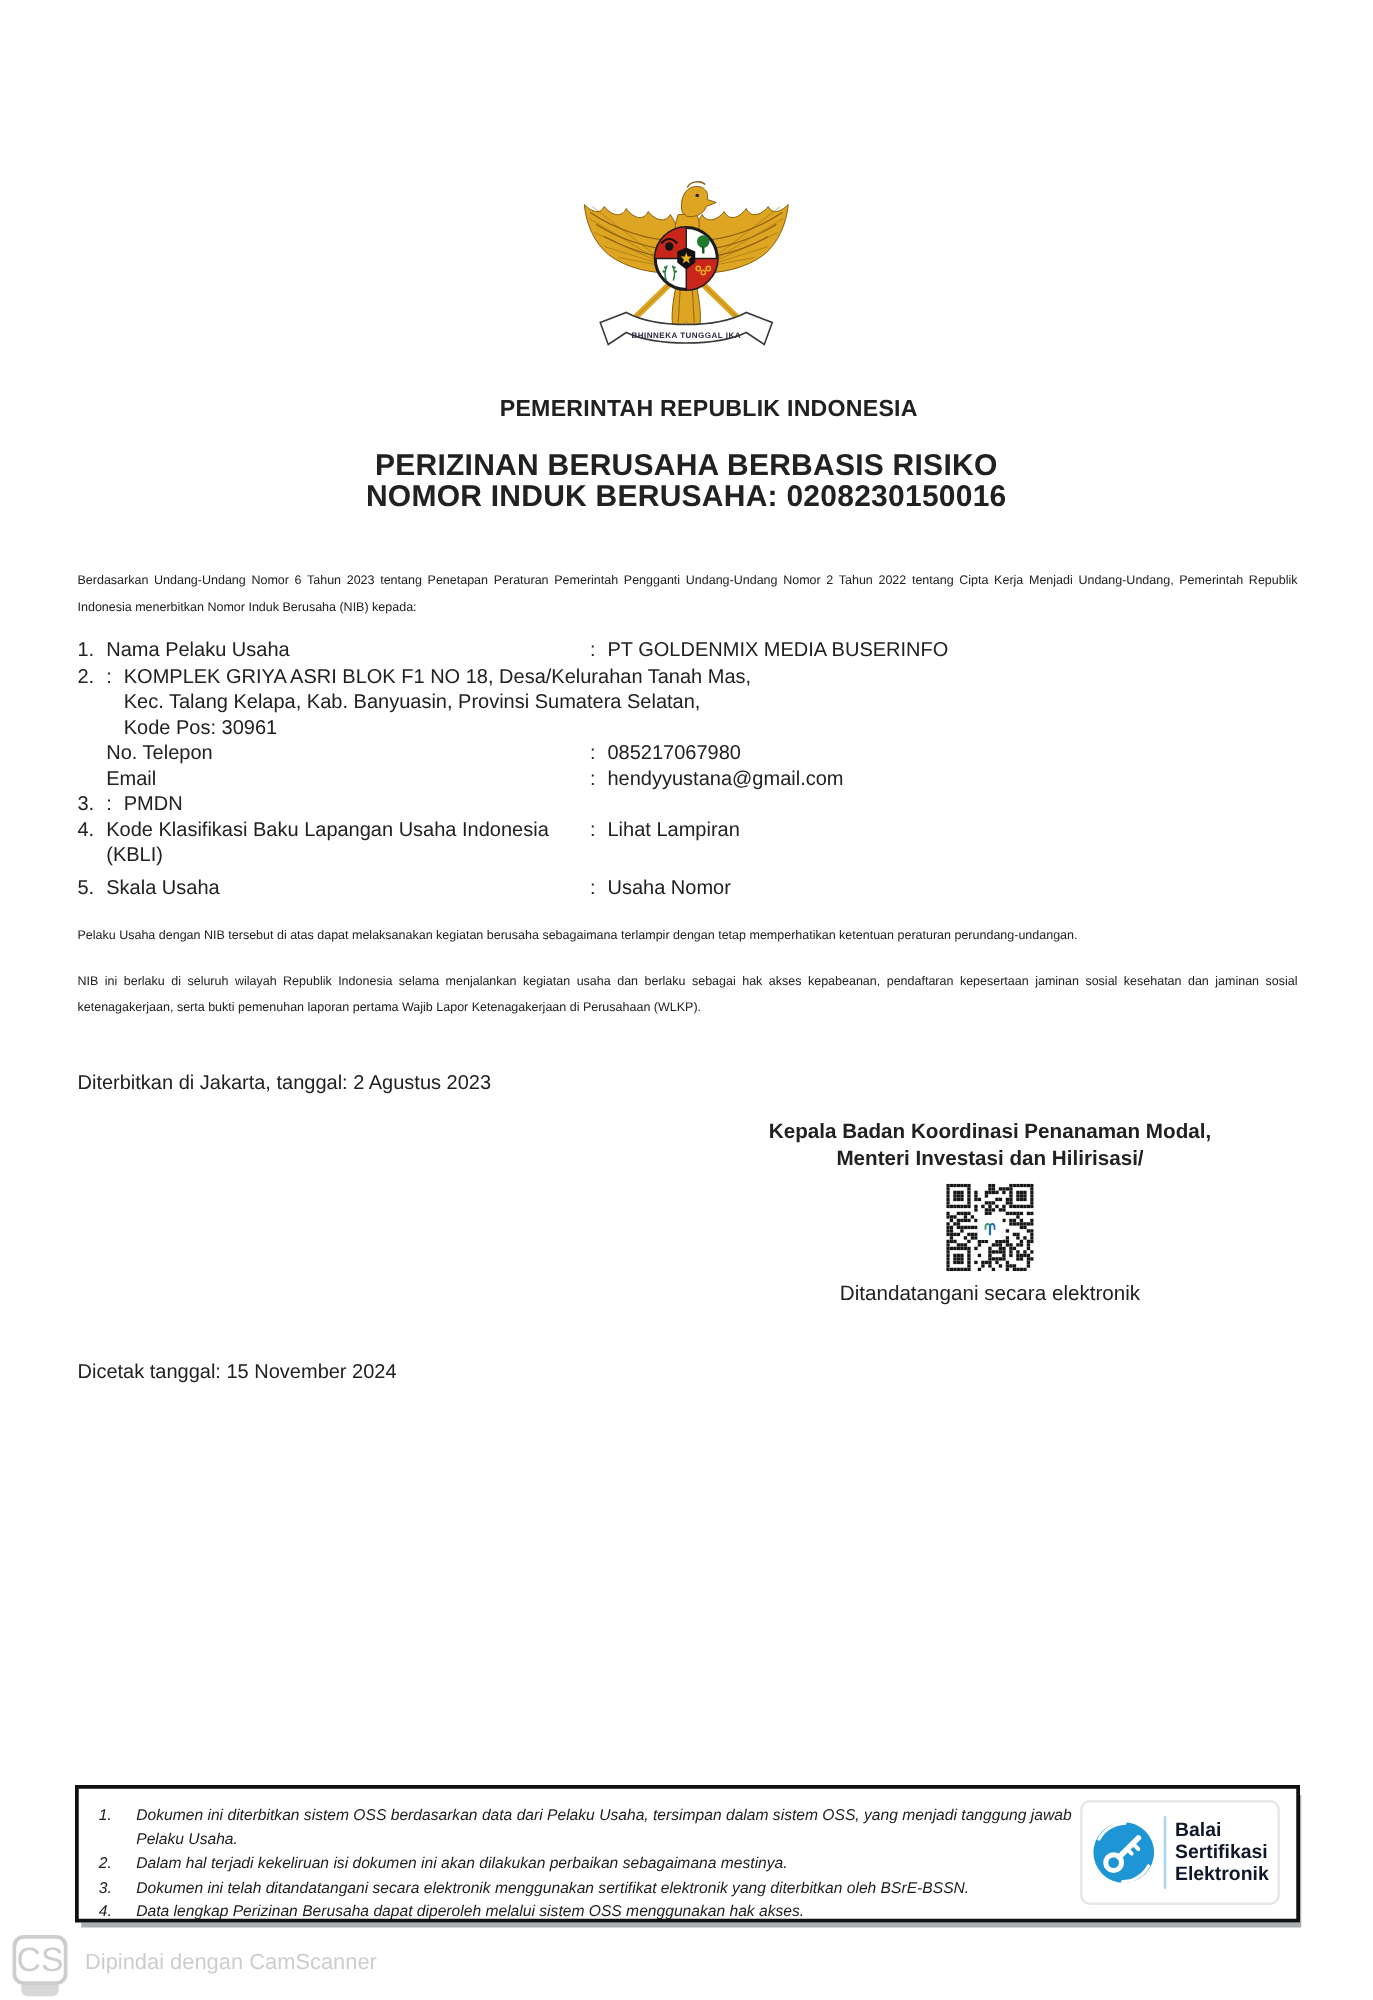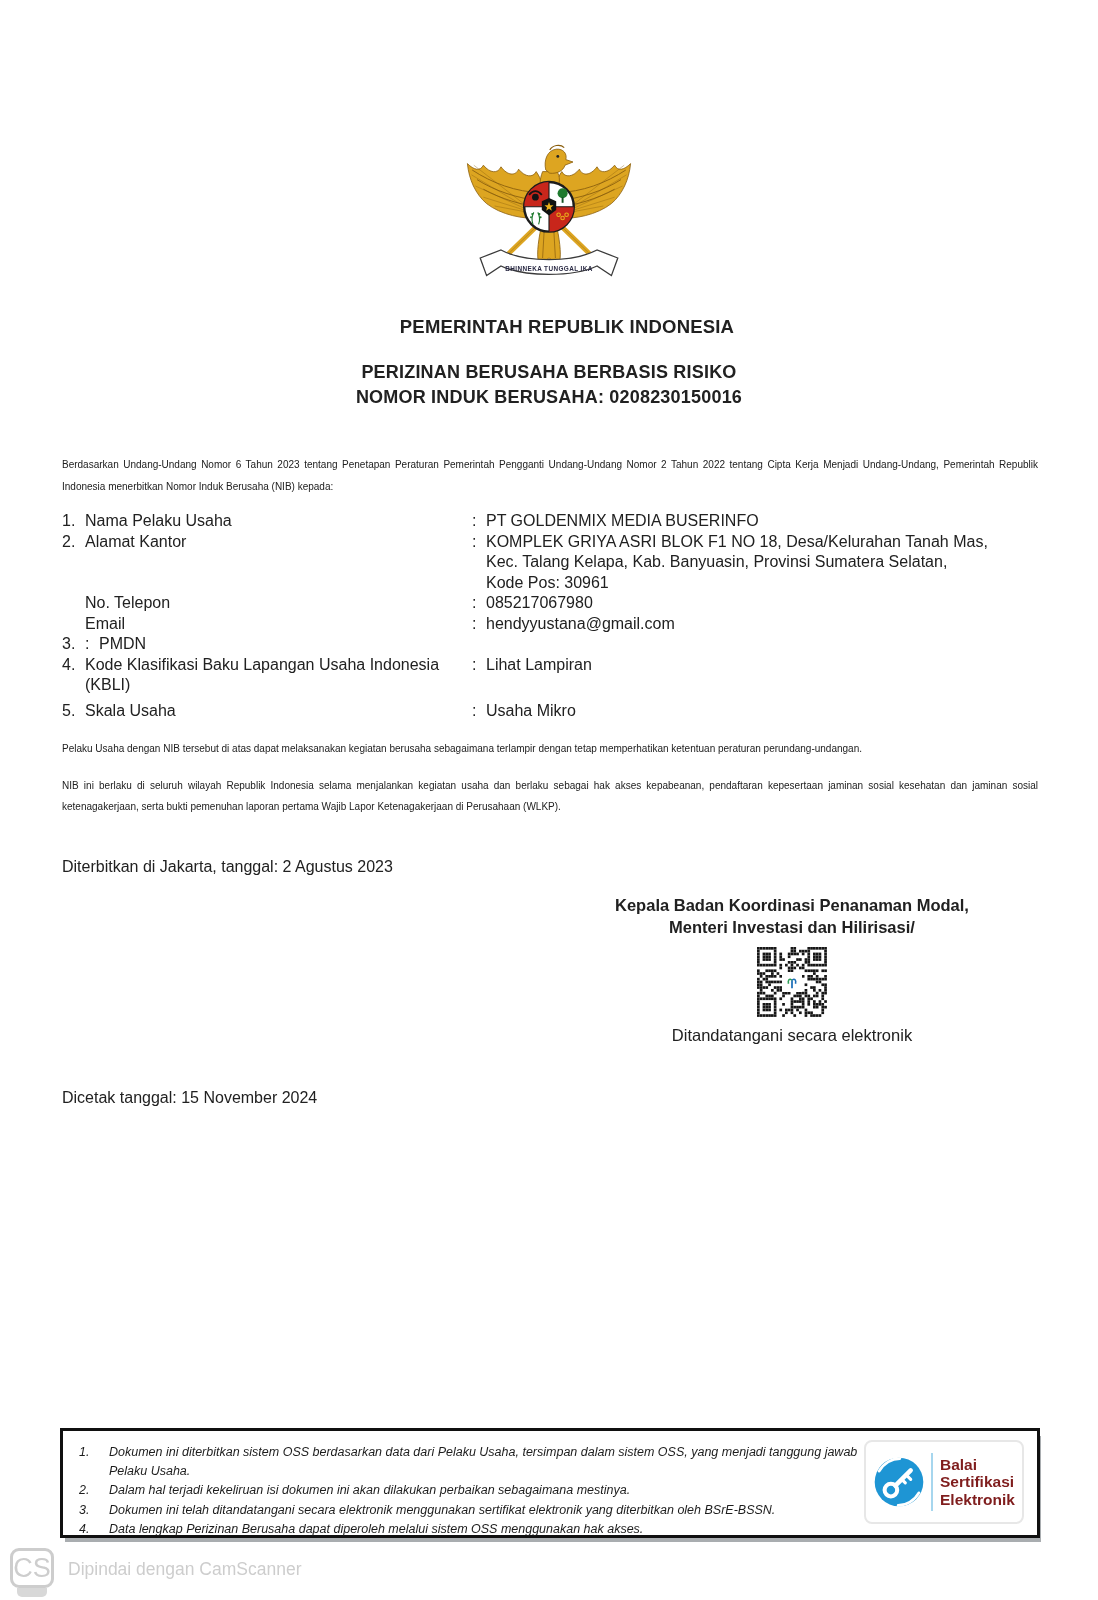--- a/index.html
+++ b/index.html
@@ -5,21 +5,21 @@
   html,body{margin:0;padding:0;}
   body{
     width:1098px;height:1600px;position:relative;background:#ffffff;
     font-family:"Liberation Sans",sans-serif;color:#212121;
   }
   .page{position:absolute;inset:0;overflow:hidden;background:#fff;}
 
   .emblem{display:block;margin:138px auto 0;}
 
   .gov-title{margin-top:26px;text-align:center;font-size:18.5px;font-weight:bold;letter-spacing:.2px;padding-left:36px;}
-  .doc-title{margin-top:22px;text-align:center;font-size:18px;font-weight:bold;line-height:25px;letter-spacing:.2px;}
+  .doc-title{margin-top:22px;text-align:center;font-size:24px;font-weight:bold;line-height:25px;letter-spacing:.2px;}
 
   .para{margin:16px 60px 0 62px;text-align:justify;font-size:10px;line-height:21.5px;}
   .intro{margin-top:44px;}
   .p1{margin-top:15px;}
   .p2{margin-top:17px;}
 
   .fields{margin:14px 60px 0 62px;font-size:16px;line-height:20.5px;}
   .frow{display:flex;align-items:flex-start;}
   .fnum{width:23px;flex:none;}
   .flabel{width:387px;flex:none;}
@@ -43,21 +43,21 @@
     border:3px solid #101010;background:#fff;box-shadow:3px 6px 0 -2px #a9adb0;}
   .notes{padding:12px 178px 0 16px;font-style:italic;font-size:12.5px;line-height:18.5px;color:#1d1d1d;}
   .note{display:flex;margin-bottom:1px;}
   .nnum{width:30px;flex:none;}
   .ntext{flex:1;}
 
   .cert{position:absolute;right:13px;top:9px;width:160px;height:84px;border:2px solid #e7e7e7;
     border-radius:8px;background:#fff;display:flex;align-items:center;padding:0 6px;box-sizing:border-box;
     font-style:normal;}
   .cert-divider{width:2px;height:58px;background:#a6d6ee;margin:0 7px 0 5px;}
-  .cert-text{color:#7f1d1d;font-weight:bold;font-size:15.5px;line-height:17.5px;}
+  .cert-text{color:#0f172a;font-weight:bold;font-size:15.5px;line-height:17.5px;}
 
   .watermark{position:absolute;left:10px;top:1548px;display:flex;align-items:flex-start;}
   .cs-badge{width:38px;height:34px;border:3px solid #cdcdcd;border-radius:9px;color:#cdcdcd;
     font-weight:normal;font-size:27px;display:flex;align-items:center;justify-content:center;text-align:right;}
   .cs-tab{width:30px;height:9px;background:#d8d8d8;border-radius:0 0 5px 5px;margin:0 auto;}
   .wm-text{color:#cdcdcd;font-size:17.5px;margin:11px 0 0 14px;}
 </style>
 </head>
 <body>
 
@@ -134,21 +134,20 @@
     <div class="frow">
       <span class="fnum">1.</span>
       <span class="flabel">Nama Pelaku Usaha</span>
       <span class="fcolon">:</span>
       <span class="fvalues">
         <span class="vline">PT GOLDENMIX MEDIA BUSERINFO</span>
       </span>
     </div>
     <div class="frow">
       <span class="fnum">2.</span>
-      <span class="flabel">Alamat Kantor</span>
       <span class="fcolon">:</span>
       <span class="fvalues">
         <span class="vline">KOMPLEK GRIYA ASRI BLOK F1 NO 18, Desa/Kelurahan Tanah Mas,</span>
         <span class="vline">Kec. Talang Kelapa, Kab. Banyuasin, Provinsi Sumatera Selatan,</span>
         <span class="vline">Kode Pos: 30961</span>
       </span>
     </div>
     <div class="frow">
       <span class="fnum"></span>
       <span class="flabel">No. Telepon</span>
@@ -181,21 +180,21 @@
       <span class="fcolon">:</span>
       <span class="fvalues">
         <span class="vline">Lihat Lampiran</span>
       </span>
     </div>
     <div class="frow row-skala">
       <span class="fnum">5.</span>
       <span class="flabel">Skala Usaha</span>
       <span class="fcolon">:</span>
       <span class="fvalues">
-        <span class="vline">Usaha Mikro</span>
+        <span class="vline">Usaha Nomor</span>
       </span>
     </div>
   </div>
 
   <div class="para p2">Pelaku Usaha dengan NIB tersebut di atas dapat melaksanakan kegiatan berusaha sebagaimana terlampir dengan tetap memperhatikan ketentuan peraturan perundang-undangan.</div>
   <div class="para p1">NIB ini berlaku di seluruh wilayah Republik Indonesia selama menjalankan kegiatan usaha dan berlaku sebagai hak akses kepabeanan, pendaftaran kepesertaan jaminan sosial kesehatan dan jaminan sosial ketenagakerjaan, serta bukti pemenuhan laporan pertama Wajib Lapor Ketenagakerjaan di Perusahaan (WLKP).</div>
 
   <div class="issued">Diterbitkan di Jakarta, tanggal: 2 Agustus 2023</div>
 
   <div class="sig">

